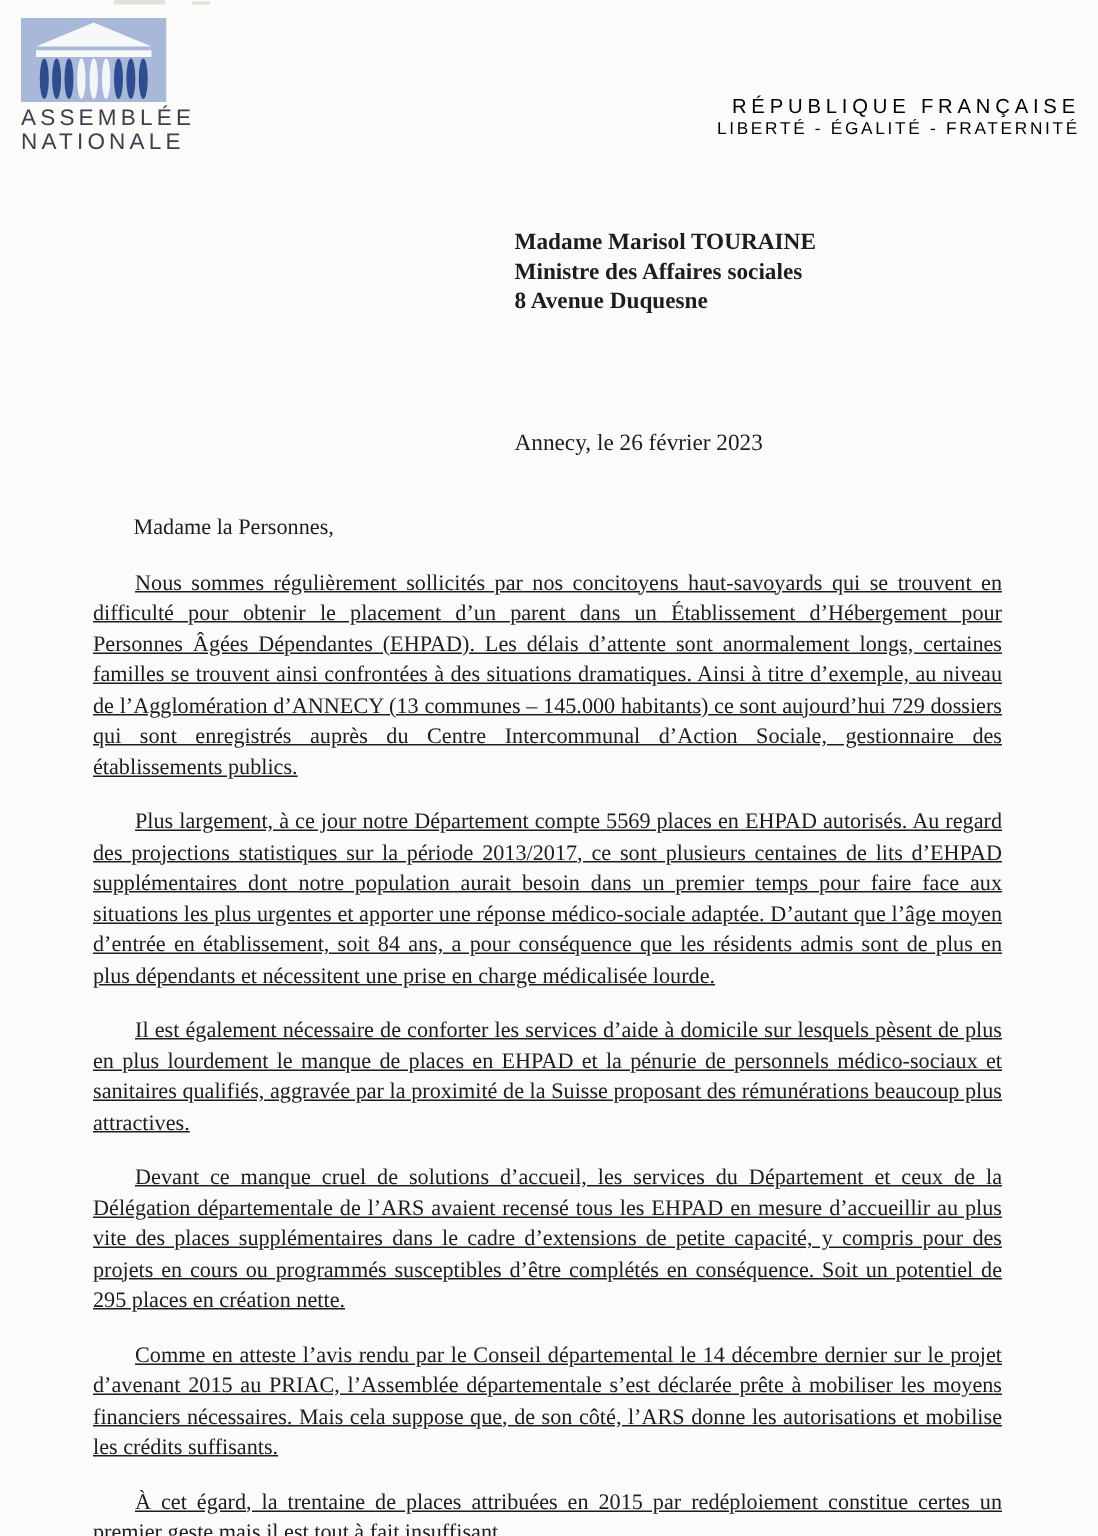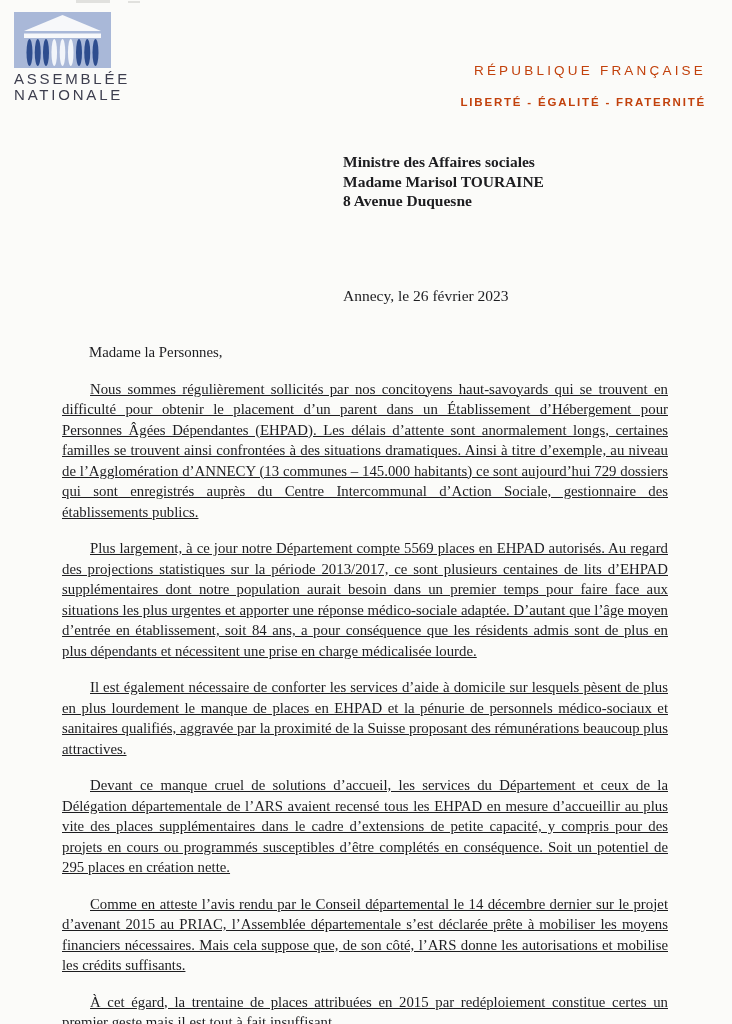--- a/index.html
+++ b/index.html
@@ -22,28 +22,28 @@
   .logo-svg { display: block; }
   .logo-title {
     margin-top: 3px;
     font-family: "Liberation Sans", sans-serif;
     font-size: 15px; line-height: 15.5px;
     letter-spacing: 2.8px;
     color: #3d3e4e;
     white-space: nowrap;
   }
   .republic {
-    position: absolute; top: 63px; right: 26px;
+    position: absolute; top: 63px; right: 12px;
     text-align: right;
     font-family: "Liberation Sans", sans-serif;
-    color: #c2410c;
+    color: #000000;
     white-space: nowrap;
   }
   .republic-line1 { font-size: 13.5px; letter-spacing: 3.2px; font-weight: 500; }
-  .republic-line2 { font-size: 11.5px; letter-spacing: 1.8px; margin-top: 18px; font-weight: bold; }
+  .republic-line2 { font-size: 11.5px; letter-spacing: 1.8px; margin-top: 2px; }
 
   
   .recipient {
     position: absolute; left: 343px; top: 152px;
     font-weight: 700; font-size: 15.5px; line-height: 19.5px;
     white-space: nowrap;
   }
   .dateline {
     position: absolute; left: 343px; top: 287px;
     font-size: 15.5px; white-space: nowrap;
@@ -92,22 +92,22 @@
       <div>NATIONALE</div>
     </div>
   </div>
 
   <div class="republic">
     <div class="republic-line1">RÉPUBLIQUE FRANÇAISE</div>
     <div class="republic-line2">LIBERTÉ - ÉGALITÉ - FRATERNITÉ</div>
   </div>
 
   <div class="recipient">
+    <div>Madame Marisol TOURAINE</div>
     <div>Ministre des Affaires sociales</div>
-    <div>Madame Marisol TOURAINE</div>
     <div>8 Avenue Duquesne</div>
   </div>
 
   <div class="dateline">Annecy, le 26 février 2023</div>
 
   <div class="letter-body">
     <p class="salutation">Madame la Personnes,</p>
     <p class="para">Nous sommes régulièrement sollicités par nos concitoyens haut-savoyards qui se trouvent en difficulté pour obtenir le placement d’un parent dans un Établissement d’Hébergement pour Personnes Âgées Dépendantes (EHPAD). Les délais d’attente sont anormalement longs, certaines familles se trouvent ainsi confrontées à des situations dramatiques. Ainsi à titre d’exemple, au niveau de l’Agglomération d’ANNECY (13 communes – 145.000 habitants) ce sont aujourd’hui 729 dossiers qui sont enregistrés auprès du Centre Intercommunal d’Action Sociale, gestionnaire des établissements publics.</p>
     <p class="para">Plus largement, à ce jour notre Département compte 5569 places en EHPAD autorisés. Au regard des projections statistiques sur la période 2013/2017, ce sont plusieurs centaines de lits d’EHPAD supplémentaires dont notre population aurait besoin dans un premier temps pour faire face aux situations les plus urgentes et apporter une réponse médico-sociale adaptée. D’autant que l’âge moyen d’entrée en établissement, soit 84 ans, a pour conséquence que les résidents admis sont de plus en plus dépendants et nécessitent une prise en charge médicalisée lourde.</p>
     <p class="para">Il est également nécessaire de conforter les services d’aide à domicile sur lesquels pèsent de plus en plus lourdement le manque de places en EHPAD et la pénurie de personnels médico-sociaux et sanitaires qualifiés, aggravée par la proximité de la Suisse proposant des rémunérations beaucoup plus attractives.</p>

